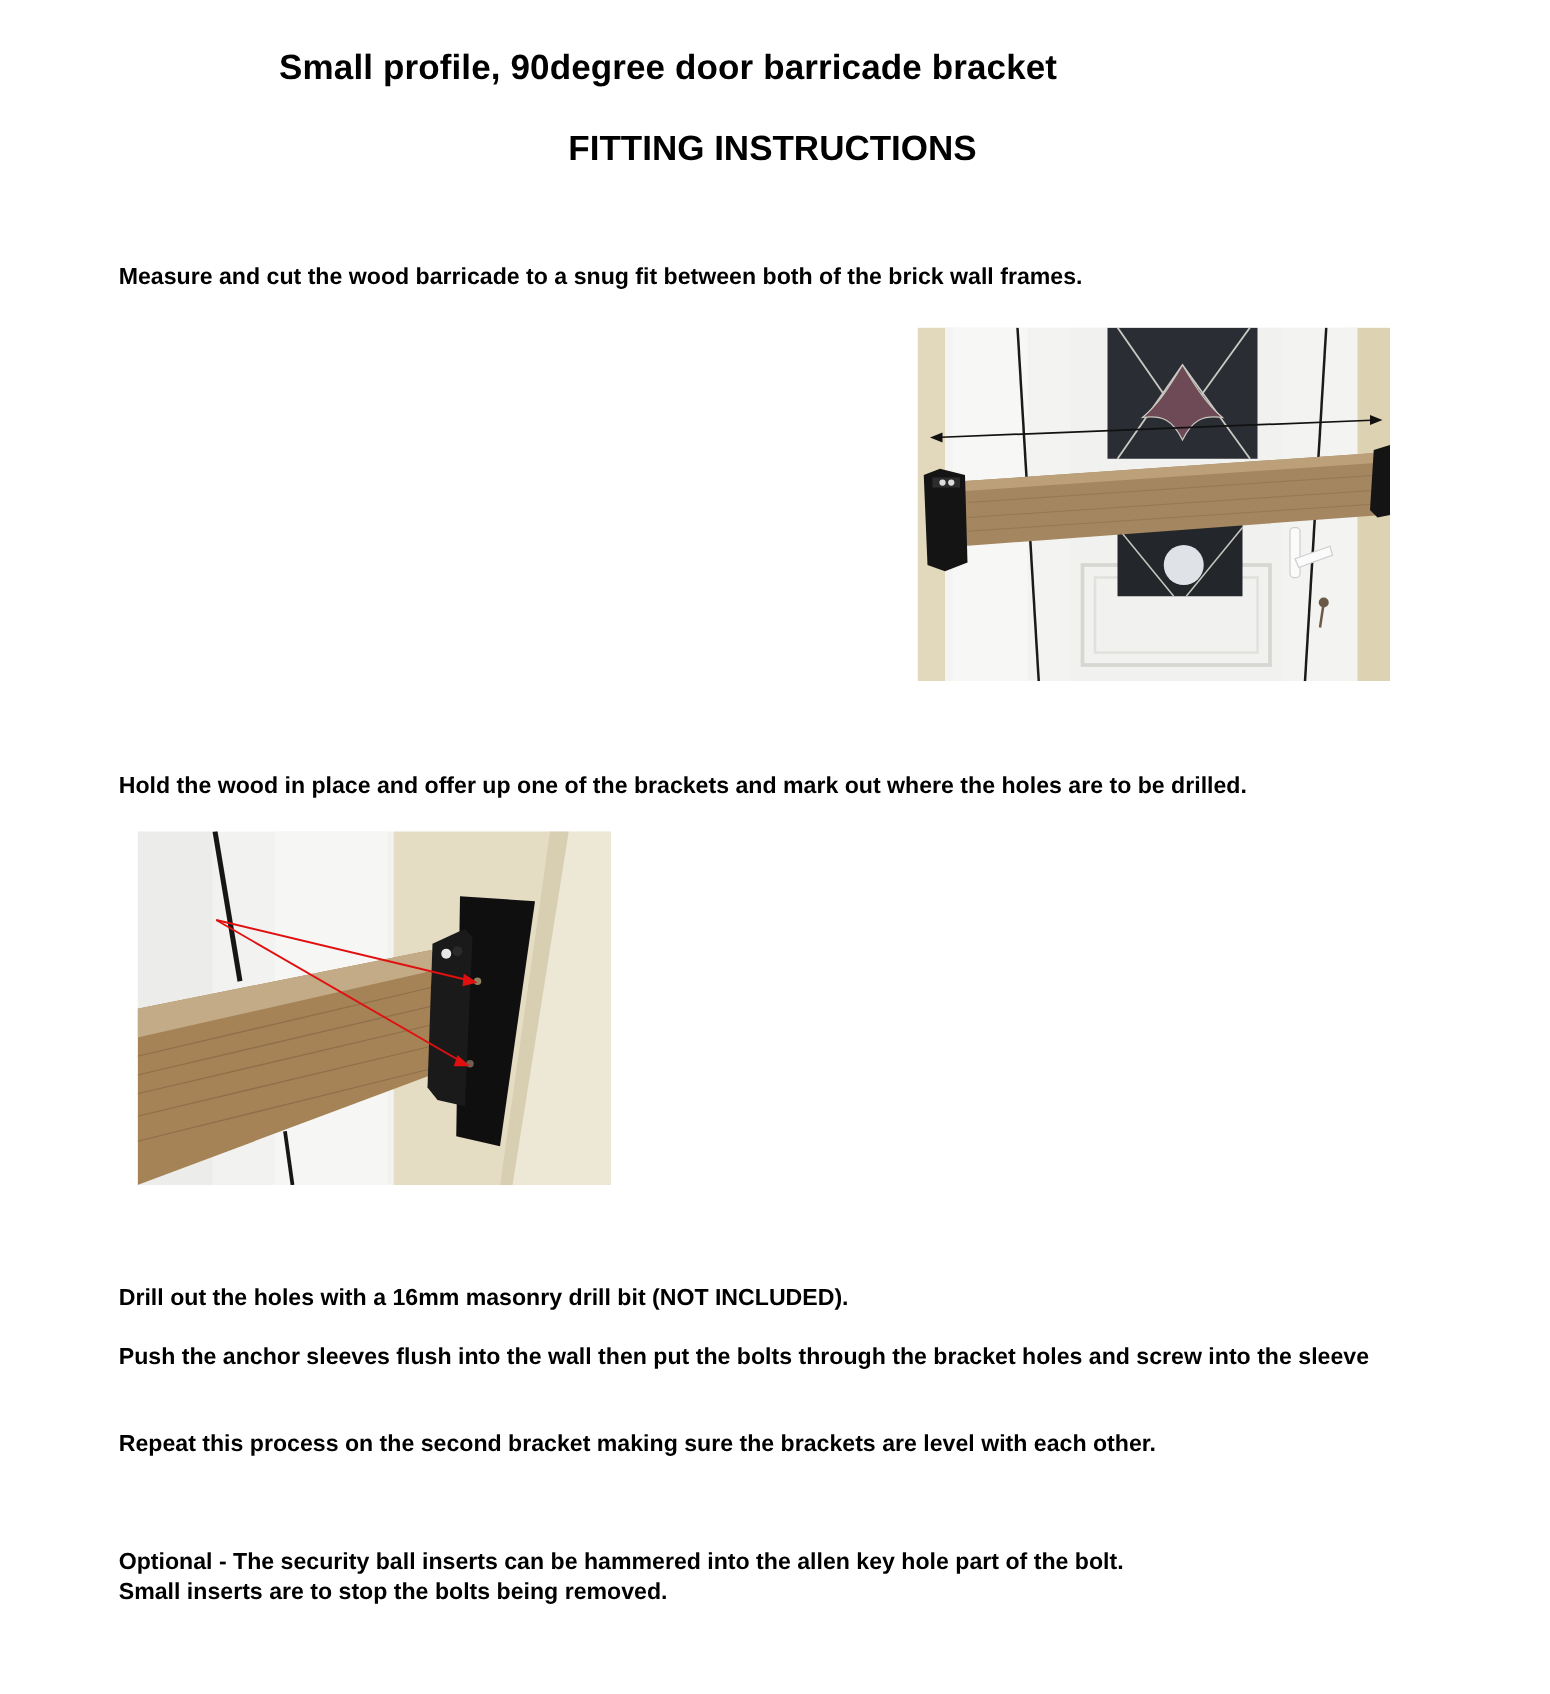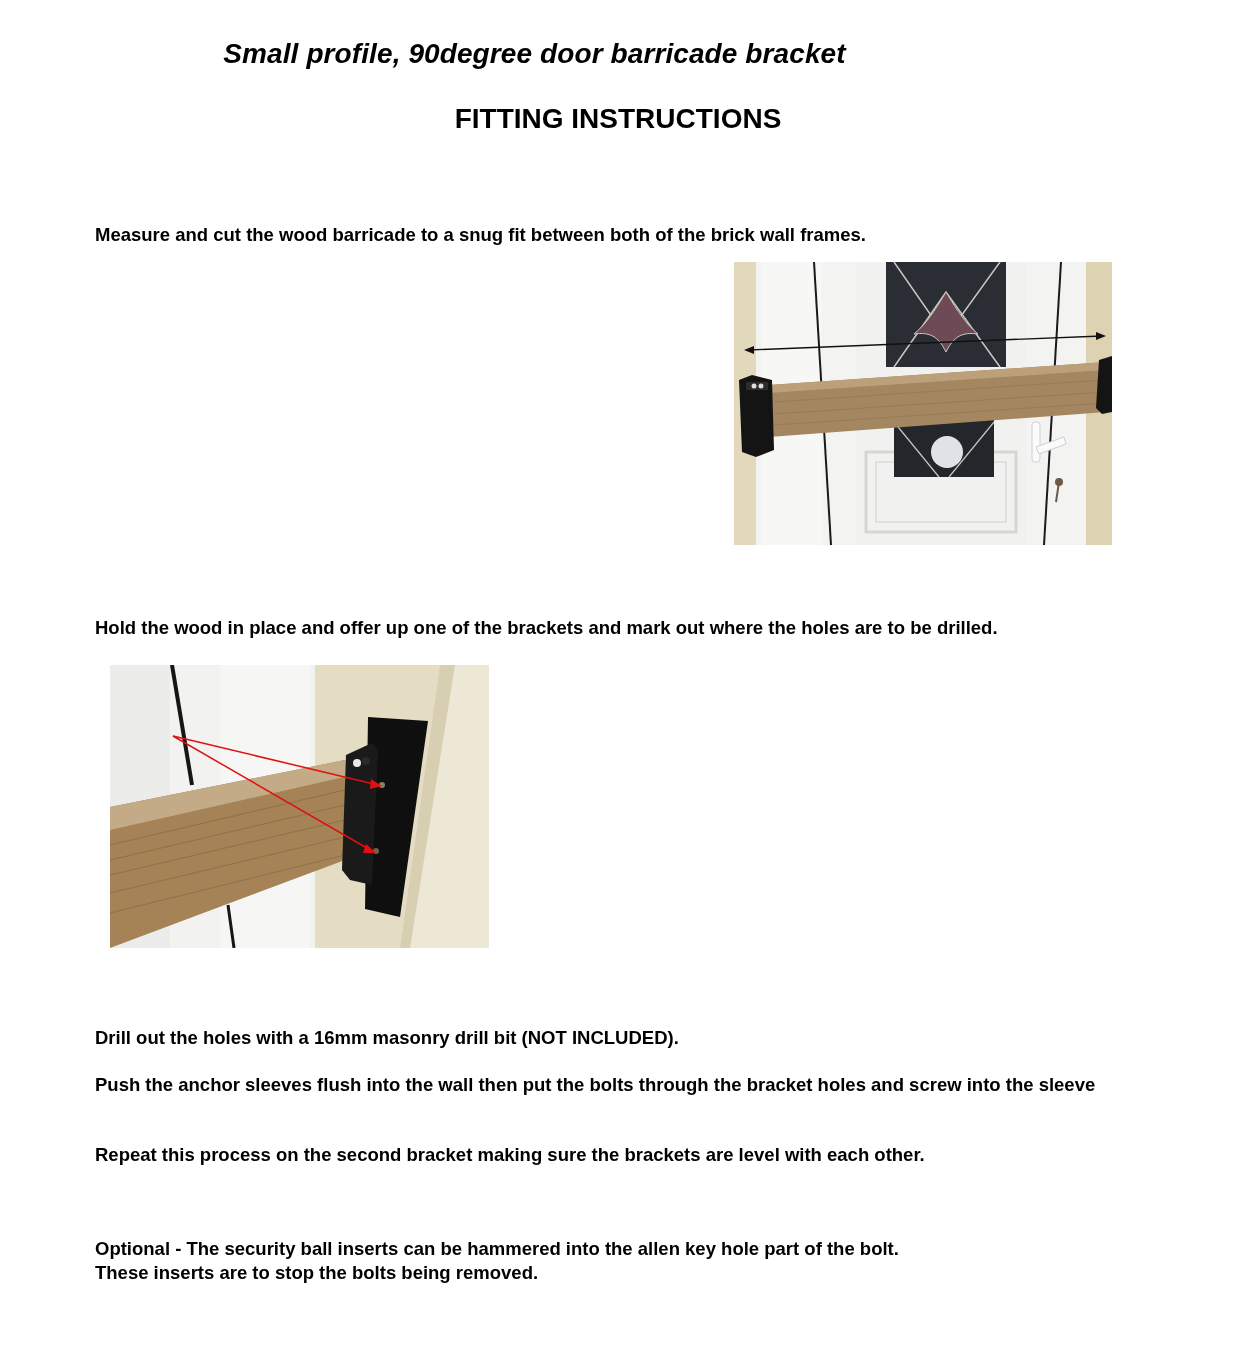--- a/index.html
+++ b/index.html
@@ -16,21 +16,20 @@
     color: #000;
   }
   .doc-title {
     position: absolute;
     left: 0; width: 1069px;
     top: 38px;
     text-align: center;
     font-weight: bold;
     font-size: 28px;
     letter-spacing: 0.1px;
-    font-style: italic;
   }
   .doc-subtitle {
     position: absolute;
     left: 0; width: 1236px;
     top: 103px;
     text-align: center;
     font-weight: bold;
     font-size: 28px;
   }
   .para {
@@ -46,21 +45,21 @@
     overflow: hidden;
   }
   .photo svg { display: block; }
 </style>
 </head>
 <body>
 
 <div class="doc-title">Small profile, 90degree door barricade bracket</div>
 <div class="doc-subtitle">FITTING INSTRUCTIONS</div>
 
-<div class="para" style="top:223px;">Measure and cut the wood barricade to a snug fit between both of the brick wall frames.</div>
+<div class="para" style="top:209px;">Measure and cut the wood barricade to a snug fit between both of the brick wall frames.</div>
 
 <div class="photo" style="left:734px; top:262px; width:378px; height:283px;">
   <svg width="378" height="283" viewBox="0 0 378 283">
 
     <rect x="0" y="0" width="378" height="283" fill="#e9e2cc"></rect>
     <rect x="0" y="0" width="30" height="283" fill="#e2d8bb"></rect>
     <rect x="345" y="0" width="33" height="283" fill="#ddd2b2"></rect>
 
     <rect x="22" y="0" width="330" height="283" fill="#f3f3f1"></rect>
     <rect x="28" y="0" width="60" height="283" fill="#f7f7f6"></rect>
@@ -163,14 +162,14 @@
 <div class="para" style="top:1073px;">
   <div>Push the anchor sleeves flush into the wall then put the bolts through the bracket holes and screw into the sleeve</div>
 </div>
 
 <div class="para" style="top:1143px;">
   <div>Repeat this process on the second bracket making sure the brackets are level with each other.</div>
 </div>
 
 <div class="para" style="top:1189px;margin-top:48px;">
   <div>Optional - The security ball inserts can be hammered into the allen key hole part of the bolt.</div>
-  <div>These inserts are to stop the bolts being removed.</div>
+  <div>Small inserts are to stop the bolts being removed.</div>
 </div>
 
 </body></html>

